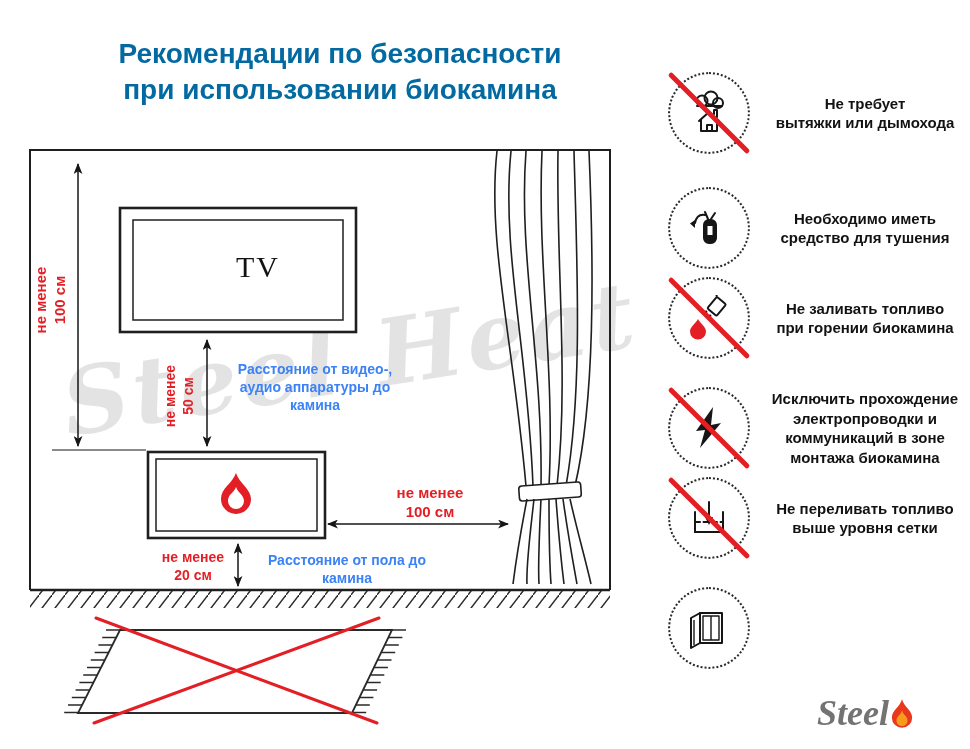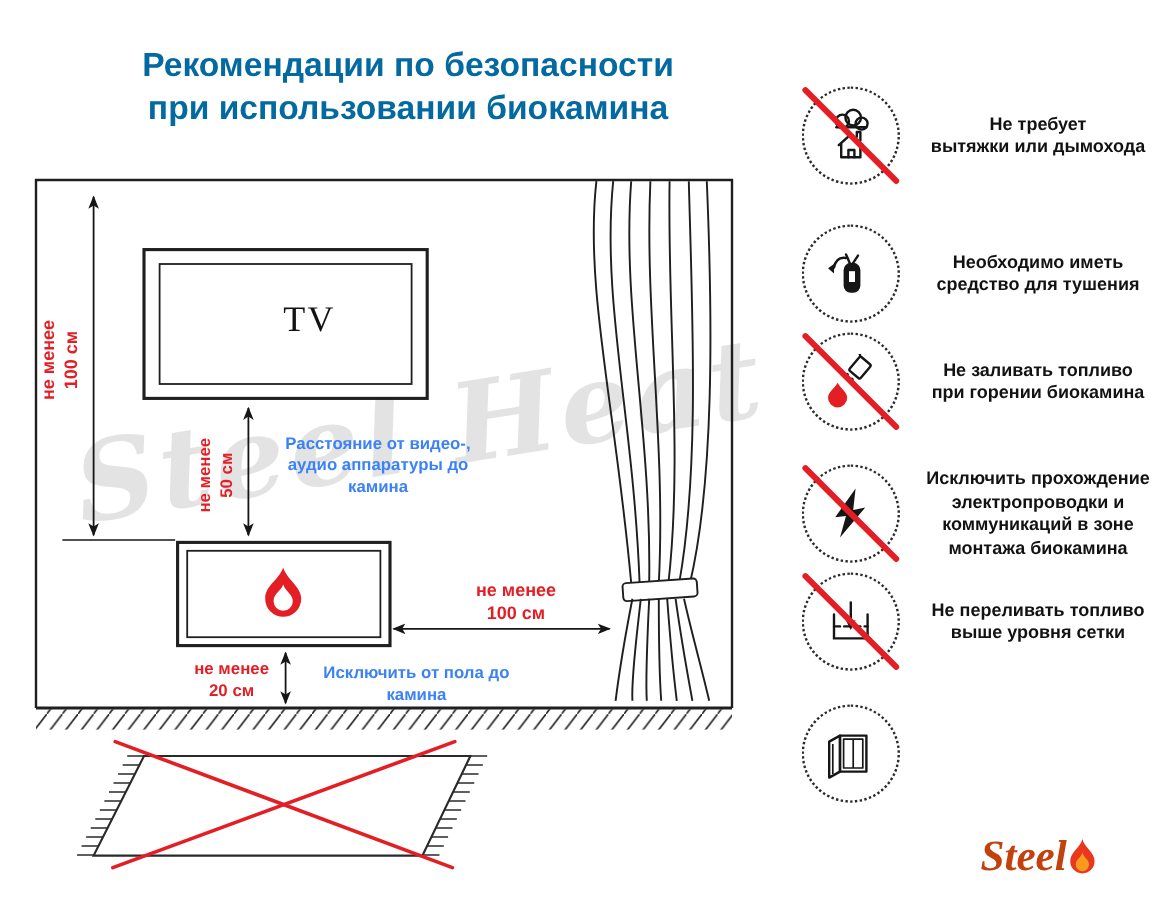--- a/index.html
+++ b/index.html
@@ -33,21 +33,21 @@
   .note-floor{left:252px;top:551px;width:190px;}
 
   .rule-row{position:absolute;left:668px;width:298px;display:flex;align-items:center;gap:14px;z-index:2;}
   .icon-wrap{position:relative;flex:0 0 auto;width:82px;height:82px;border:2.5px dotted #2a2a2a;
     border-radius:50%;display:flex;align-items:center;justify-content:center;box-sizing:border-box;}
   .strike{position:absolute;left:50%;top:50%;width:112px;height:5px;background:#e31e24;
     transform:translate(-50%,-50%) rotate(45deg);border-radius:3px;}
   .rule-text{flex:1;font-size:15px;font-weight:700;color:#121212;line-height:1.3;text-align:center;}
 
   .logo{left:766px;top:692px;width:200px;z-index:2;display:flex;align-items:center;justify-content:center;
-    font-family:"Liberation Serif",serif;font-style:italic;font-weight:700;font-size:36px;color:#c2410c;}
+    font-family:"Liberation Serif",serif;font-style:italic;font-weight:700;font-size:36px;color:#737373;}
   .logo svg{margin:0 1px -2px 1px;}
 </style>
 </head>
 <body>
 
 <div class="page">
 
   <div class="abs watermark" data-bind="diagram.watermark">Steel Heat</div>
 
   <svg class="abs diagram-svg" width="970" height="749" viewBox="0 0 970 749">
@@ -124,21 +124,21 @@
 100 см</div>
   <div class="abs dim rot dim-50" data-bind="diagram.min_50">не менее
 50 см</div>
   <div class="abs note note-video" data-bind="diagram.video_distance_label">Расстояние от видео-,
 аудио аппаратуры до
 камина</div>
   <div class="abs dim dim-100h" data-bind="diagram.min_100_horizontal">не менее
 100 см</div>
   <div class="abs dim dim-20" data-bind="diagram.min_20">не менее
 20 см</div>
-  <div class="abs note note-floor" data-bind="diagram.floor_distance_label">Исключить от пола до
+  <div class="abs note note-floor" data-bind="diagram.floor_distance_label">Расстояние от пола до
 камина</div>
 
   <div class="rule-row" style="top:72px">
     <div class="icon-wrap">
       <svg width="46" height="46" viewBox="0 0 46 46">
         <g stroke="#161616" stroke-width="2" fill="none" stroke-linecap="round" stroke-linejoin="round">
           <circle cx="16" cy="11" r="5.5"></circle>
             <circle cx="25" cy="8" r="6.5"></circle>
             <circle cx="32" cy="13" r="5"></circle>
           <path d="M11,16 H36"></path>

